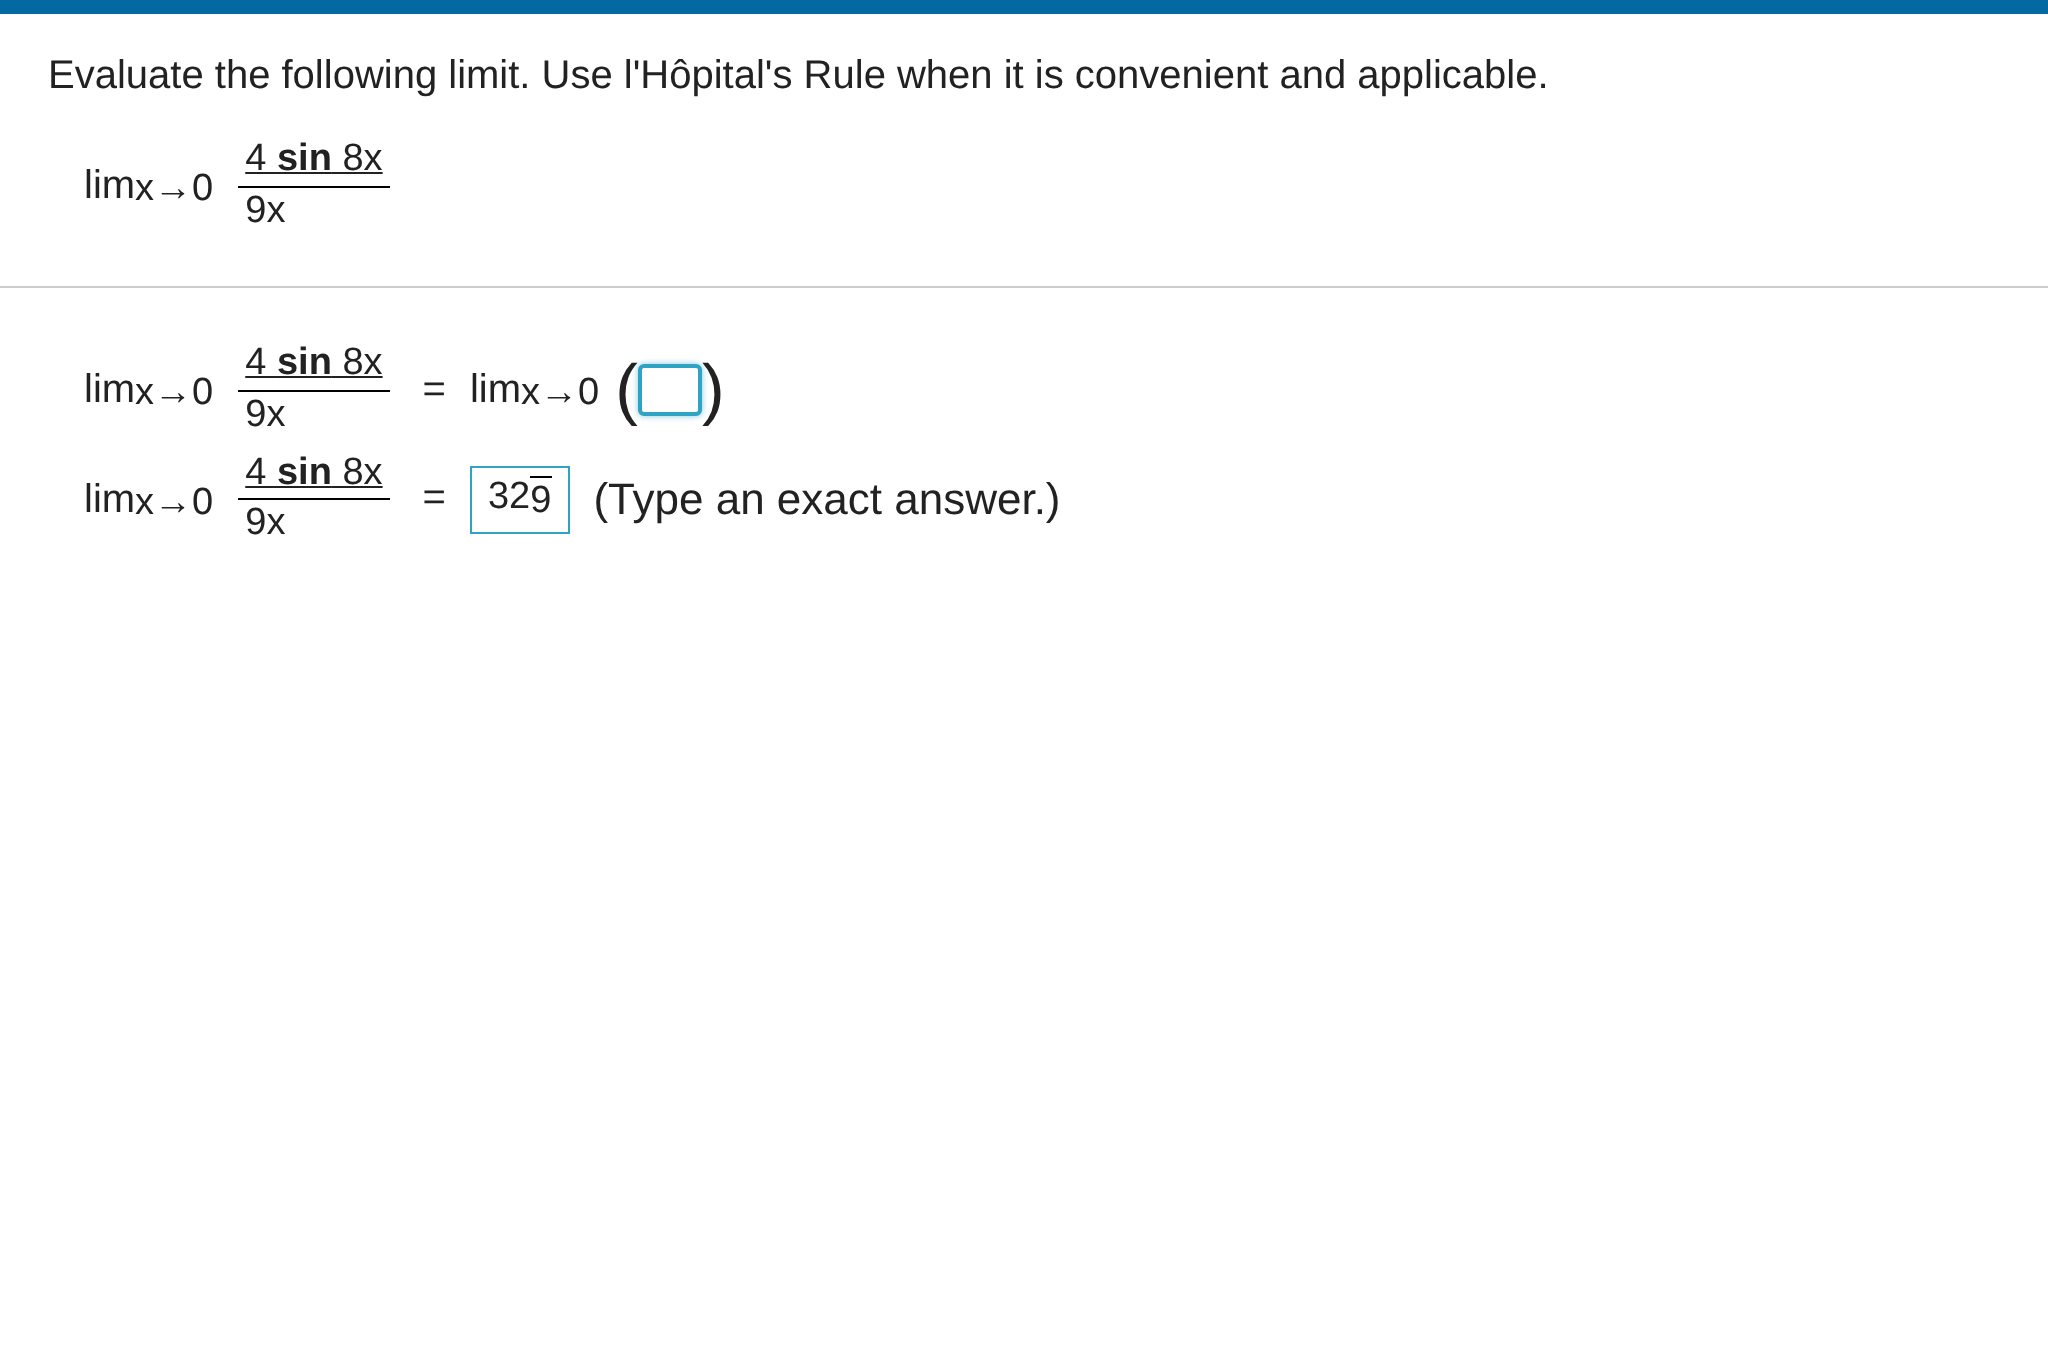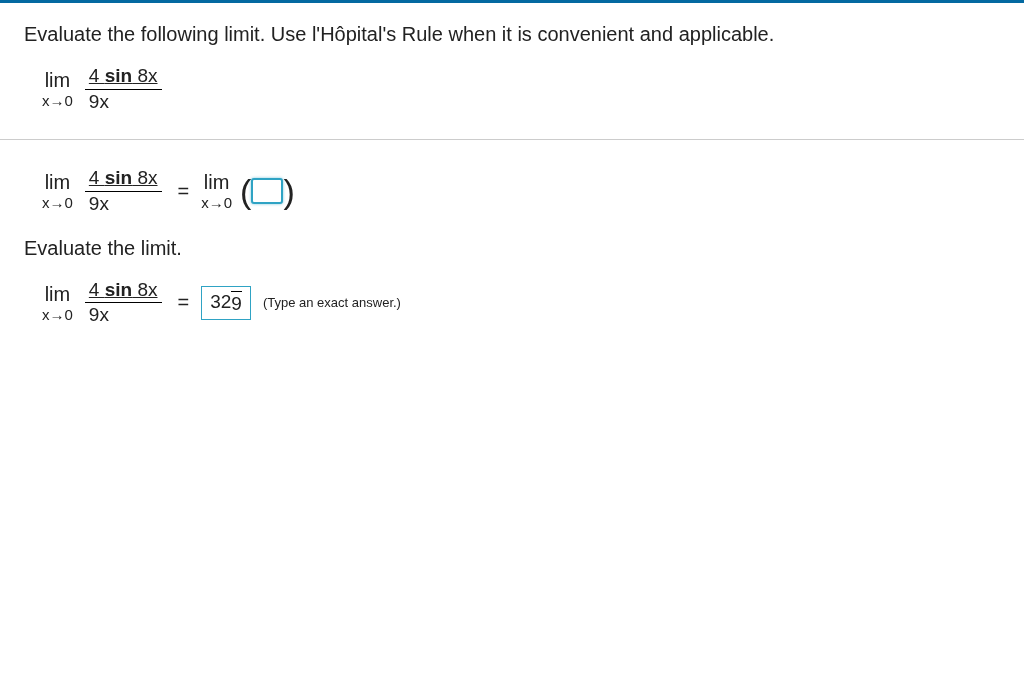--- a/index.html
+++ b/index.html
@@ -5,49 +5,49 @@
   body {
     margin: 0;
     padding: 0;
     font-family: Arial, Helvetica, sans-serif;
     font-size: 19px;
     color: #222;
     background: #fff;
     width: 1024px;
   }
   .page {
-    border-top: 3px solid #0369a1;
+    border-top: 7px solid #0369a1;
     padding: 0;
   }
   .section {
     padding: 20px 24px 18px 24px;
   }
   .hr {
     border-top: 1px solid #ccc;
     margin: 0;
   }
   .prompt-text {
     font-size: 20px;
     margin-bottom: 20px;
   }
   .math-block {
     margin: 8px 0 8px 18px;
   }
   .lim {
     display: inline-flex;
-    flex-direction: column;
+    flex-direction: row;
     align-items: center;
     vertical-align: middle;
     line-height: 1;
   }
   .lim .limword {
     font-size: 20px;
   }
   .lim .limsub {
-    font-size: 15px;
+    font-size: 19px;
     margin-top: 3px;
   }
   .frac {
     display: inline-flex;
     flex-direction: column;
     align-items: center;
     vertical-align: middle;
     line-height: 1.1;
     margin: 0 4px;
   }
@@ -94,21 +94,21 @@
     display: inline-flex;
     flex-direction: row;
     align-items: center;
     border: 1.5px solid #2fa3c4;
     padding: 4px 8px;
     line-height: 1.1;
   }
   .answer-box .num { padding-bottom: 2px; }
   .answer-box .den { border-top: 1.5px solid #000; padding-top: 2px; width: 100%; text-align:center; }
   .hint {
-    font-size: 13px;
+    font-size: 22px;
     margin-left: 4px;
     text-align: right;
   }
   .bold { font-weight: bold; }
 </style>
 </head>
 <body>
 
 <div class="page">
 
@@ -150,21 +150,20 @@
         <span class="limword">lim</span>
         <span class="limsub">x→0</span>
       </span>
       <span class="paren">
         <span class="paren-glyph">(</span>
         <span class="input-box"></span>
         <span class="paren-glyph">)</span>
       </span>
     </div>
 
-    <div class="prompt-text" style="margin-top:22px;">Evaluate the limit.</div>
 
     <div class="math-block row">
       <span class="lim">
         <span class="limword">lim</span>
         <span class="limsub">x→0</span>
       </span>
       <span class="frac">
         <span class="num">
           <span>4 </span><span class="bold">sin</span><span> 8x</span>
         </span>

